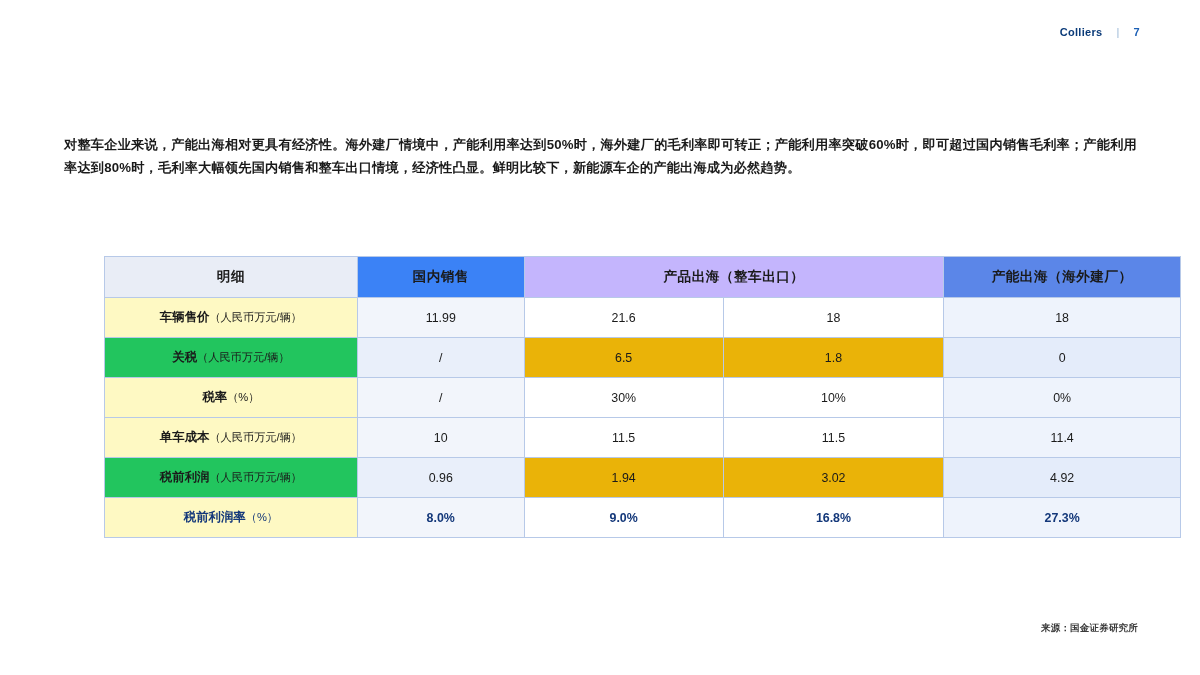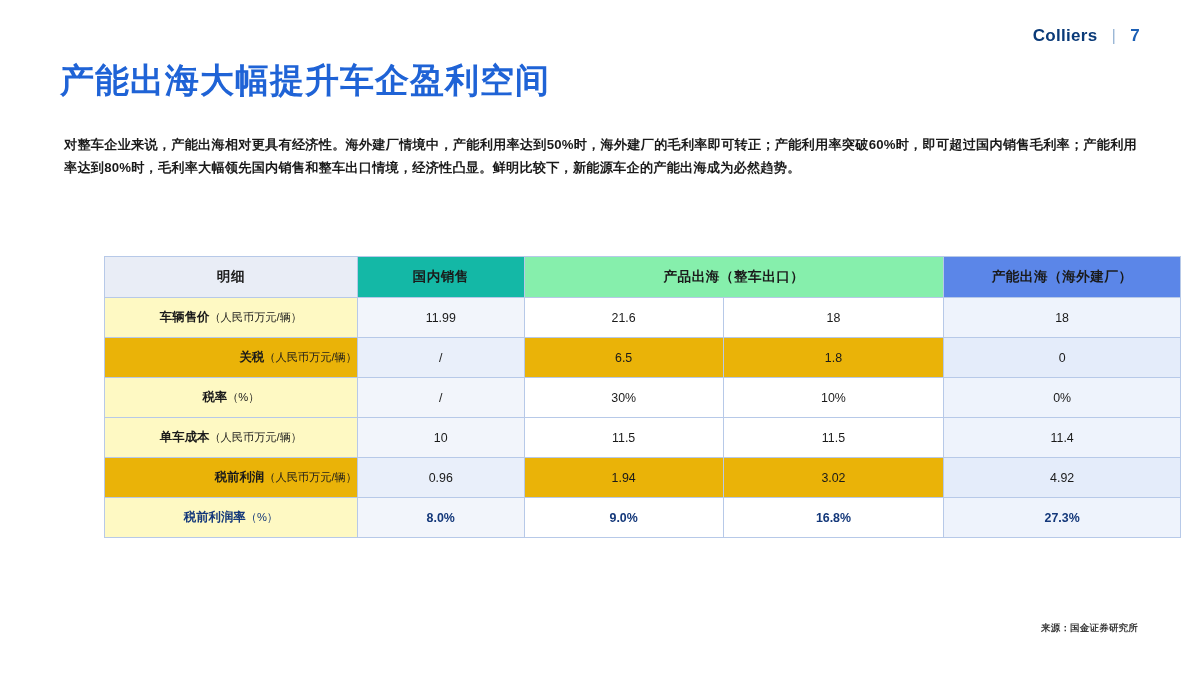--- a/index.html
+++ b/index.html
@@ -20,21 +20,21 @@
     background: #ffffff;
   }
   
   .header {
     position: absolute;
     top: 26px;
     right: 60px;
     display: flex;
     align-items: center;
     gap: 14px;
-    font-size: 17px;
+    font-size: 11px;
     font-weight: bold;
     color: #0a3a78;
     letter-spacing: 0.3px;
   }
   .header .divider {
     color: #9bb7d6;
     font-weight: normal;
   }
   .header .pagenum {
     color: #1b5fb5;
@@ -99,45 +99,45 @@
     height: 40px;
     font-weight: bold;
     font-size: 13.6px;
     letter-spacing: 0.5px;
   }
   .th-detail {
     background: #e9edf6;
     color: #1a1a1a;
   }
   .th-domestic {
-    background: #14b8a6;
+    background: #3b82f6;
     color: #ffffff;
   }
   .th-export {
-    background: #86efac;
+    background: #c4b5fd;
     color: #ffffff;
   }
   .th-overseas {
     background: #5b86e8;
     color: #ffffff;
   }
   td.col-detail {
     background: #fef9c3;
     text-align: center;
   }
   td.col-domestic {
     background: #f2f5fb;
   }
   td.col-e1, td.col-e2 {
     background: #ffffff;
   }
   td.col-overseas {
     background: #eef3fc;
   }
-  tr.alt td.col-detail { background: #eab308; text-align: right; }
+  tr.alt td.col-detail { background: #22c55e; }
   tr.alt td.col-domestic { background: #e9effa; }
   tr.alt td.col-e1, tr.alt td.col-e2 { background: #eab308; }
   tr.alt td.col-overseas { background: #e4ecfa; }
   .label-main { font-weight: bold; }
   .label-unit { font-weight: normal; font-size: 11.2px; }
   tr.profit-rate td { font-weight: bold; color: #14387a; }
   tr.region td { font-size: 11.4px; line-height: 15px; }
   
   .source {
     position: absolute;
@@ -153,21 +153,20 @@
 <body>
 
 <div class="page">
 
   <div class="header">
     <span>Colliers</span>
     <span class="divider">|</span>
     <span class="pagenum">7</span>
   </div>
 
-  <div class="title">产能出海大幅提升车企盈利空间</div>
 
   <div class="paragraph">对整车企业来说，产能出海相对更具有经济性。海外建厂情境中，产能利用率达到50%时，海外建厂的毛利率即可转正；产能利用率突破60%时，即可超过国内销售毛利率；产能利用率达到80%时，毛利率大幅领先国内销售和整车出口情境，经济性凸显。鲜明比较下，新能源车企的产能出海成为必然趋势。</div>
 
 
   <div class="table-wrap">
     <table class="econ">
       <colgroup>
         <col style="width:23.5%">
         <col style="width:15.5%">
         <col style="width:18.5%">

